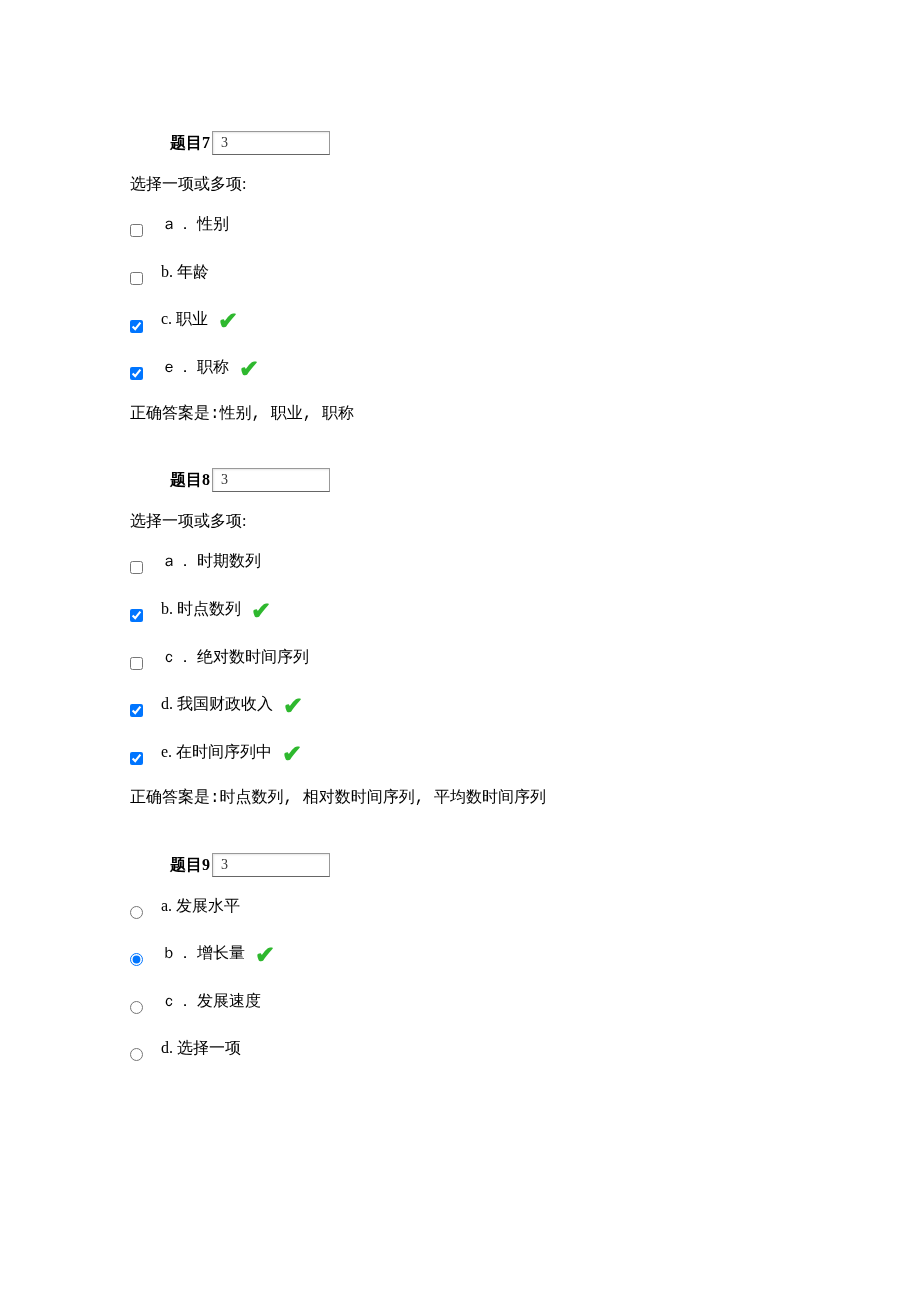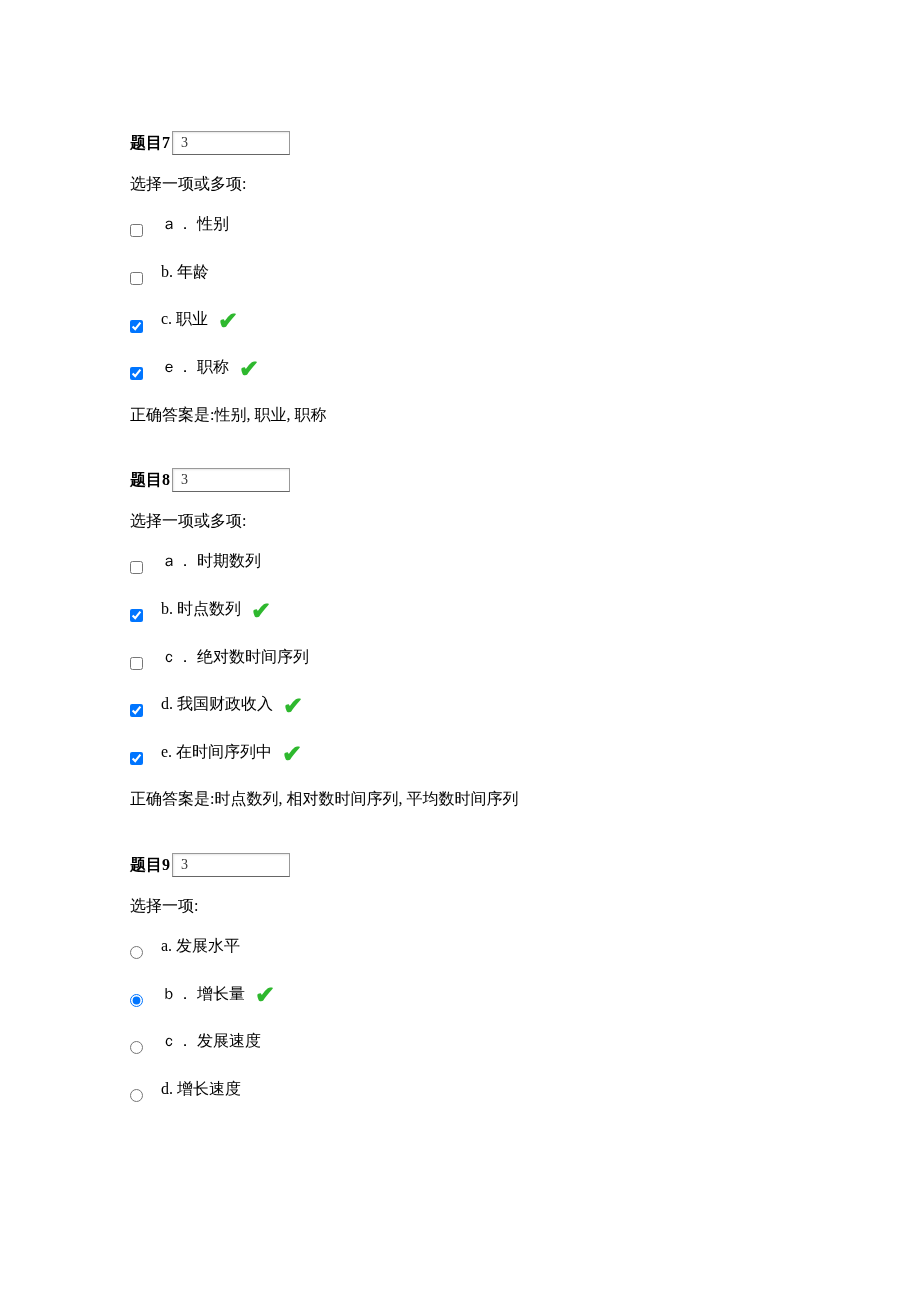--- a/index.html
+++ b/index.html
@@ -13,20 +13,21 @@
       width: 920px;
       box-sizing: border-box;
     }
     .question-block {
       margin-bottom: 40px;
     }
     .question-header {
       display: flex;
       align-items: center;
       margin-bottom: 15px;
+      margin-left: 40px;
     }
     .question-label {
       font-weight: bold;
       font-size: 16px;
       margin-right: 2px;
     }
     .score-box {
       border: 1px solid #999;
       border-bottom: 1px solid #666;
       box-shadow: inset 1px 1px 2px rgba(0,0,0,0.1);
@@ -83,20 +84,21 @@
       font-weight: bold;
       font-size: 22px;
       margin-left: 8px;
       line-height: 1;
       position: relative;
       top: 1px;
       font-style: italic;
     }
     .answer-line {
       margin-top: 9px;
+      font-family: Liberation Mono, monospace;
     }
   </style>
 </head>
 <body>
 
 <div id="container">
     <div class="question-block">
     <div class="question-header">
       <span class="question-label">题目7</span>
       <span class="score-box">3</span>
@@ -202,21 +204,20 @@
         </span>
         <span class="mark-correct">✔</span>
       </div>
     <div class="answer-line">正确答案是:时点数列, 相对数时间序列, 平均数时间序列</div>
   </div>
     <div class="question-block">
     <div class="question-header">
       <span class="question-label">题目9</span>
       <span class="score-box">3</span>
     </div>
-    <div class="instruction-text">选择一项:</div>
 
       <div class="option-row">
         <span class="control">
           <input type="radio" name="q2" style="">
         </span>
         <span class="option-label">
           <span>a.</span>
           <span>  发展水平</span>
         </span>
 
@@ -240,19 +241,19 @@
           <span>  发展速度</span>
         </span>
 
       </div>
       <div class="option-row">
         <span class="control">
           <input type="radio" name="q2" style="">
         </span>
         <span class="option-label">
           <span>d.</span>
-          <span>增长速度</span>
+          <span>选择一项</span>
         </span>
 
       </div>
 
   </div>
   </div>
 
 </body></html>

